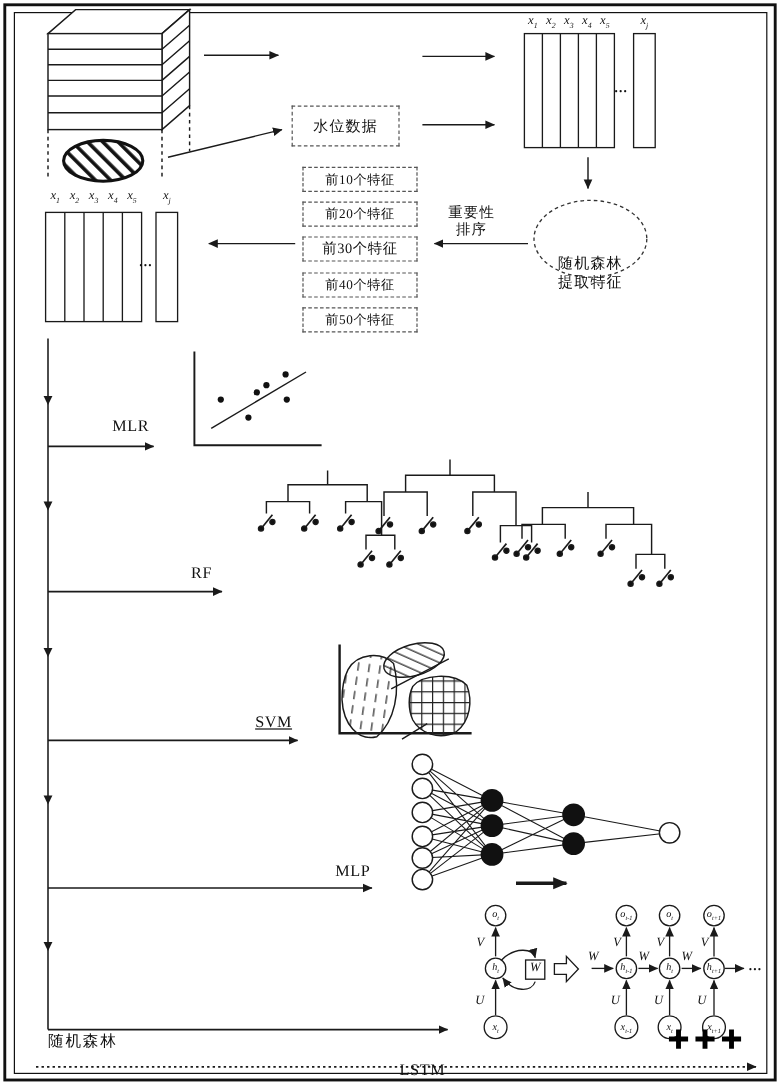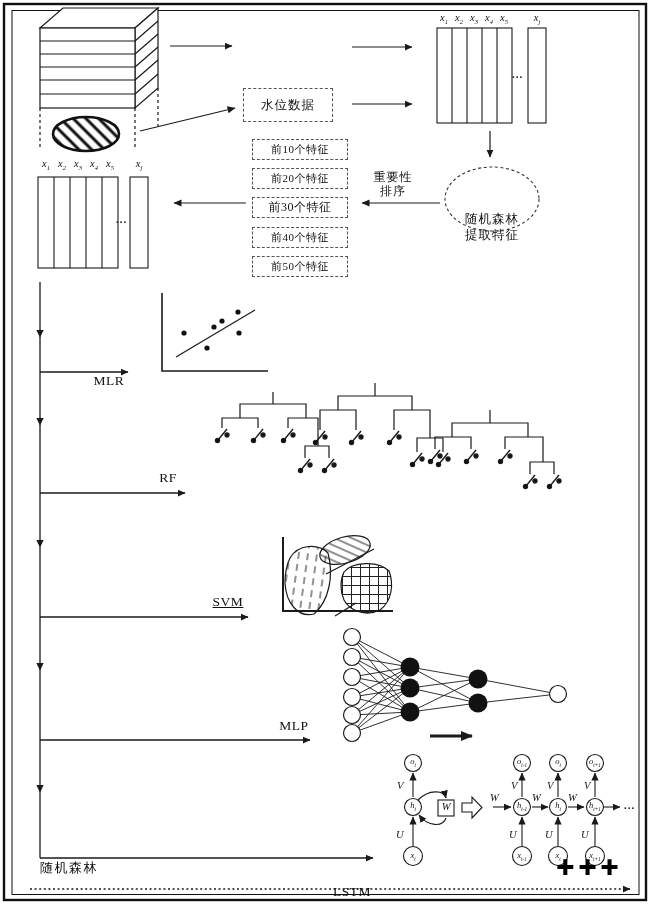--- a/index.html
+++ b/index.html
@@ -261,21 +261,21 @@
     </div>
 
 <span class="lbl math" style="left:37px;top:158px;width:18px;"><i>x</i><sub>1</sub></span>
 <span class="lbl math" style="left:53px;top:158px;width:18px;"><i>x</i><sub>2</sub></span>
 <span class="lbl math" style="left:69px;top:158px;width:18px;"><i>x</i><sub>3</sub></span>
 <span class="lbl math" style="left:85px;top:158px;width:18px;"><i>x</i><sub>4</sub></span>
 <span class="lbl math" style="left:101px;top:158px;width:18px;"><i>x</i><sub>5</sub></span>
 <span class="lbl math" style="left:130px;top:158px;width:18px;"><i>x</i><sub>j</sub></span>
 <span class="lbl dots" style="left:116px;top:213px;width:16px;">...</span>
 
-<span class="lbl model mcenter" style="left:84px;top:347px;width:50px;margin-top:26px;">MLR</span>
+<span class="lbl model mcenter" style="left:84px;top:347px;width:50px;">MLR</span>
 <span class="lbl model mcenter" style="left:148px;top:470px;width:40px;">RF</span>
 <span class="lbl model mcenter" style="left:203px;top:594px;width:50px;text-decoration:underline;">SVM</span>
 <span class="lbl model mcenter" style="left:269px;top:718px;width:50px;">MLP</span>
 <span class="lbl model mcenter" style="left:322px;top:884px;width:60px;text-align:center;">LSTM</span>
 
 <span class="lbl rmath" style="left:401px;top:757px;width:24px;"><i>o</i><sub>t</sub></span>
 <span class="lbl rmath" style="left:401px;top:801px;width:24px;"><i>h</i><sub>t</sub></span>
 <span class="lbl rmath" style="left:401px;top:851px;width:24px;"><i>x</i><sub>t</sub></span>
 <span class="lbl rw" style="left:397px;top:780px;">V</span>
 <span class="lbl rw" style="left:396px;top:829px;">U</span>

